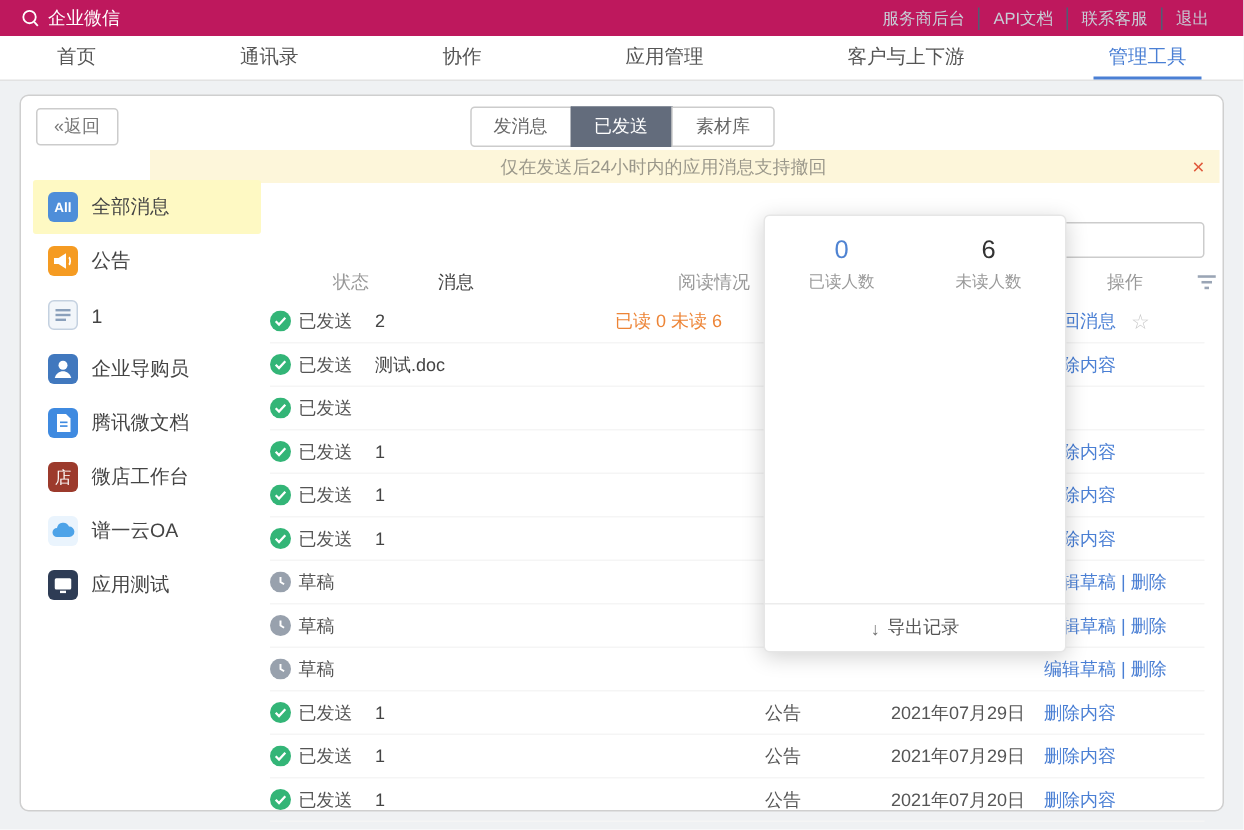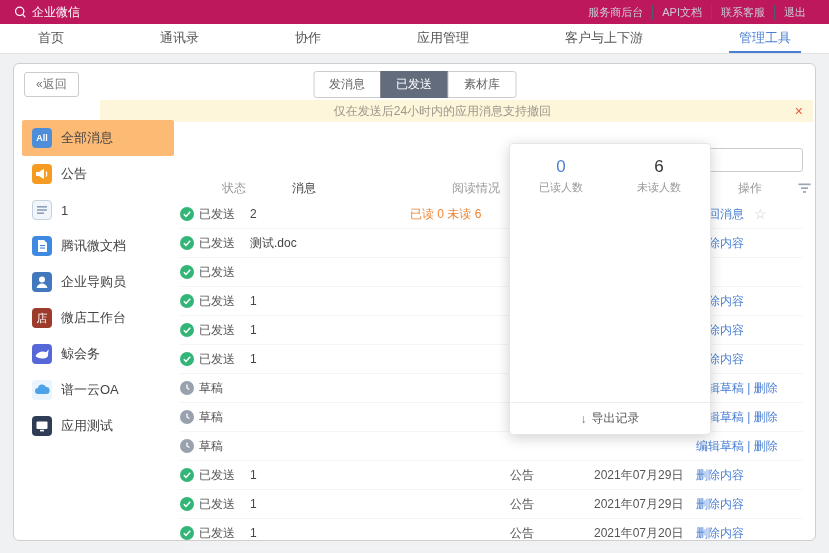--- a/index.html
+++ b/index.html
@@ -27,21 +27,21 @@
   .tab:first-child{border-radius:3px 0 0 3px;margin-left:0;}
   .tab:last-child{border-radius:0 3px 3px 0;padding-left:16px;}
   .tab.active{background:#636c7c;border-color:#636c7c;color:#fff;}
   
   .notice{position:absolute;left:86px;right:2px;top:36px;height:22px;background:#fdf6da;display:flex;align-items:center;font-size:12px;color:#9b988b;}
   .notice-text{flex:1;text-align:center;}
   .notice-close{color:#e15a3c;font-size:14px;padding:0 10px;cursor:pointer;line-height:22px;}
   
   .sidebar{position:absolute;left:8px;top:56px;width:152px;}
   .side-item{display:flex;align-items:center;gap:9px;height:36px;padding-left:10px;font-size:13px;color:#444;cursor:pointer;border-radius:2px;}
-  .side-item.selected{background:#fdba74;}
+  .side-item.selected{background:#fef9c3;}
   .app-icon{width:20px;height:20px;border-radius:4px;flex-shrink:0;display:grid;place-items:center;overflow:hidden;}
   .icon-all{background:#4e8ed9;color:#fff;font-size:9px;font-weight:bold;}
   .icon-shop{background:#9c3a2c;color:#fff;font-size:11px;}
   
   .search-input{position:absolute;right:12px;top:84px;width:148px;height:22px;border:1px solid #ccc;border-radius:3px;padding:0 6px 0 24px;font-size:12px;color:#555;outline:none;}
   .search-glyph{position:absolute;right:140px;top:88px;pointer-events:none;}
   .table{position:absolute;left:166px;right:12px;top:112px;}
   .thead,.trow{display:flex;align-items:center;height:24px;font-size:12px;}
   .thead{color:#999;height:24px;margin-left:42px;}
   .trow{height:28px;border-bottom:1px solid #f5f5f5;color:#555;}
@@ -130,49 +130,41 @@
       <span class="app-icon" style="background:#f2f6fa;border:1px solid #c4d1e0;width:18px;height:18px">
         <svg width="14" height="14" viewBox="0 0 14 14">
             <rect x="2" y="3" width="10" height="1.6" fill="#8aa0bb"></rect>
             <rect x="2" y="6.2" width="10" height="1.6" fill="#8aa0bb"></rect>
             <rect x="2" y="9.4" width="7" height="1.6" fill="#8aa0bb"></rect>
           </svg>
       </span>
       <span>1</span>
     </div>
     <div class="side-item">
+      <span class="app-icon" style="background:#4178be">
+        <svg width="20" height="20" viewBox="0 0 20 20">
+            <circle cx="10" cy="7.5" r="3" fill="#fff"></circle>
+            <path d="M4.5 16c.8-3 3-4.5 5.5-4.5s4.7 1.5 5.5 4.5z" fill="#fff"></path>
+          </svg>
+      </span>
+      <span>企业导购员</span>
+    </div>
+    <div class="side-item">
       <span class="app-icon" style="background:#3f8ae0">
         <svg width="20" height="20" viewBox="0 0 20 20">
             <path d="M6 4h6l3 3v9H6z" fill="#fff"></path>
             <rect x="8" y="9" width="5" height="1.1" fill="#3f8ae0"></rect>
             <rect x="8" y="11.5" width="5" height="1.1" fill="#3f8ae0"></rect>
           </svg>
       </span>
       <span>腾讯微文档</span>
     </div>
     <div class="side-item">
-      <span class="app-icon" style="background:#4178be">
-        <svg width="20" height="20" viewBox="0 0 20 20">
-            <circle cx="10" cy="7.5" r="3" fill="#fff"></circle>
-            <path d="M4.5 16c.8-3 3-4.5 5.5-4.5s4.7 1.5 5.5 4.5z" fill="#fff"></path>
-          </svg>
-      </span>
-      <span>企业导购员</span>
-    </div>
-    <div class="side-item">
       <span class="app-icon icon-shop">店</span>
       <span>微店工作台</span>
-    </div>
-    <div class="side-item">
-      <span class="app-icon" style="background:#5668d8">
-        <svg width="20" height="20" viewBox="0 0 20 20">
-            <path d="M3.5 12c2-4 7-5.6 10.5-3.8l2.8-2.6-.8 4.3c.8 2.8-2 4.6-5.7 4.6-3 0-5.8-.9-6.8-2.5z" fill="#fff"></path>
-          </svg>
-      </span>
-      <span>鲸会务</span>
     </div>
     <div class="side-item">
       <span class="app-icon" style="background:#eaf4fd">
         <svg width="20" height="20" viewBox="0 0 20 20">
             <path d="M6 14a3 3 0 010-6 4.2 4.2 0 018-1A3 3 0 0114.2 14H6z" fill="#4da3e8"></path>
           </svg>
       </span>
       <span>谱一云OA</span>
     </div>
     <div class="side-item">

